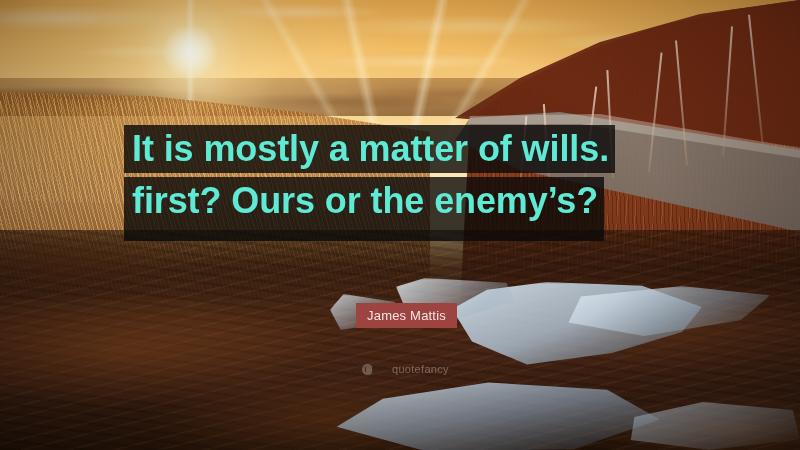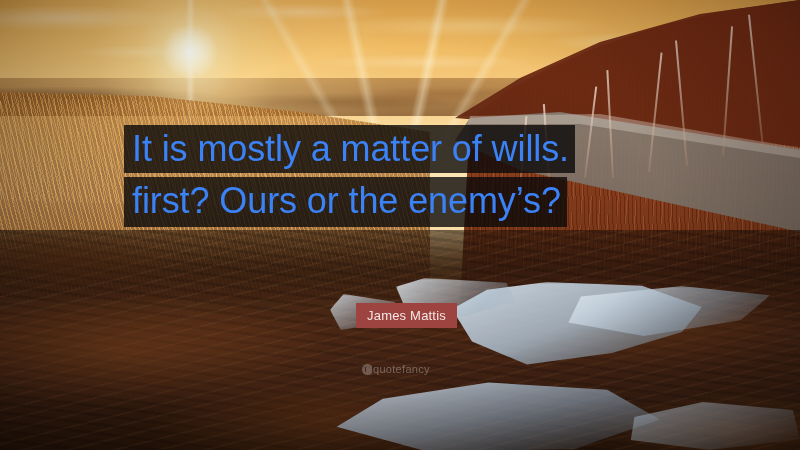--- a/index.html
+++ b/index.html
@@ -211,31 +211,31 @@
     position: absolute;
     left: 124px;
     top: 125px;
     width: 560px;
   }
   .line {
     display: block;
     width: max-content;
     max-width: 560px;
     background: rgba(10,9,9,.80);
-    color: #3b82f6;
+    color: #5eead4;
     font-size: 36px;
     line-height: 48px;
-    font-weight: 400;
+    font-weight: 700;
     letter-spacing: -0.1px;
     padding: 0 6px 0 8px;
     margin-bottom: 4px;
     white-space: nowrap;
     text-rendering: optimizeLegibility;
   }
-  .line:last-child { margin-bottom: 16px; padding-bottom: 2px; }
+  .line:last-child { margin-bottom: 16px; padding-bottom: 16px; }
 
   
   #author {
     position: absolute;
     left: 356px;
     top: 303px;
     background: #9d4340;
     color: #f4e7e4;
     font-size: 13px;
     line-height: 25px;
@@ -246,21 +246,21 @@
     text-align: center;
   }
 
   
   #watermark {
     position: absolute;
     left: 362px;
     top: 364px;
     display: flex;
     align-items: center;
-    gap: 0;
+    gap: 19px;
     opacity: .34;
   }
   #wm-mark {
     width: 11px; height: 11px;
     border-radius: 50%;
     background: rgba(235,230,225,.85);
     position: relative;
     flex: none;
   }
   #wm-mark::after {

